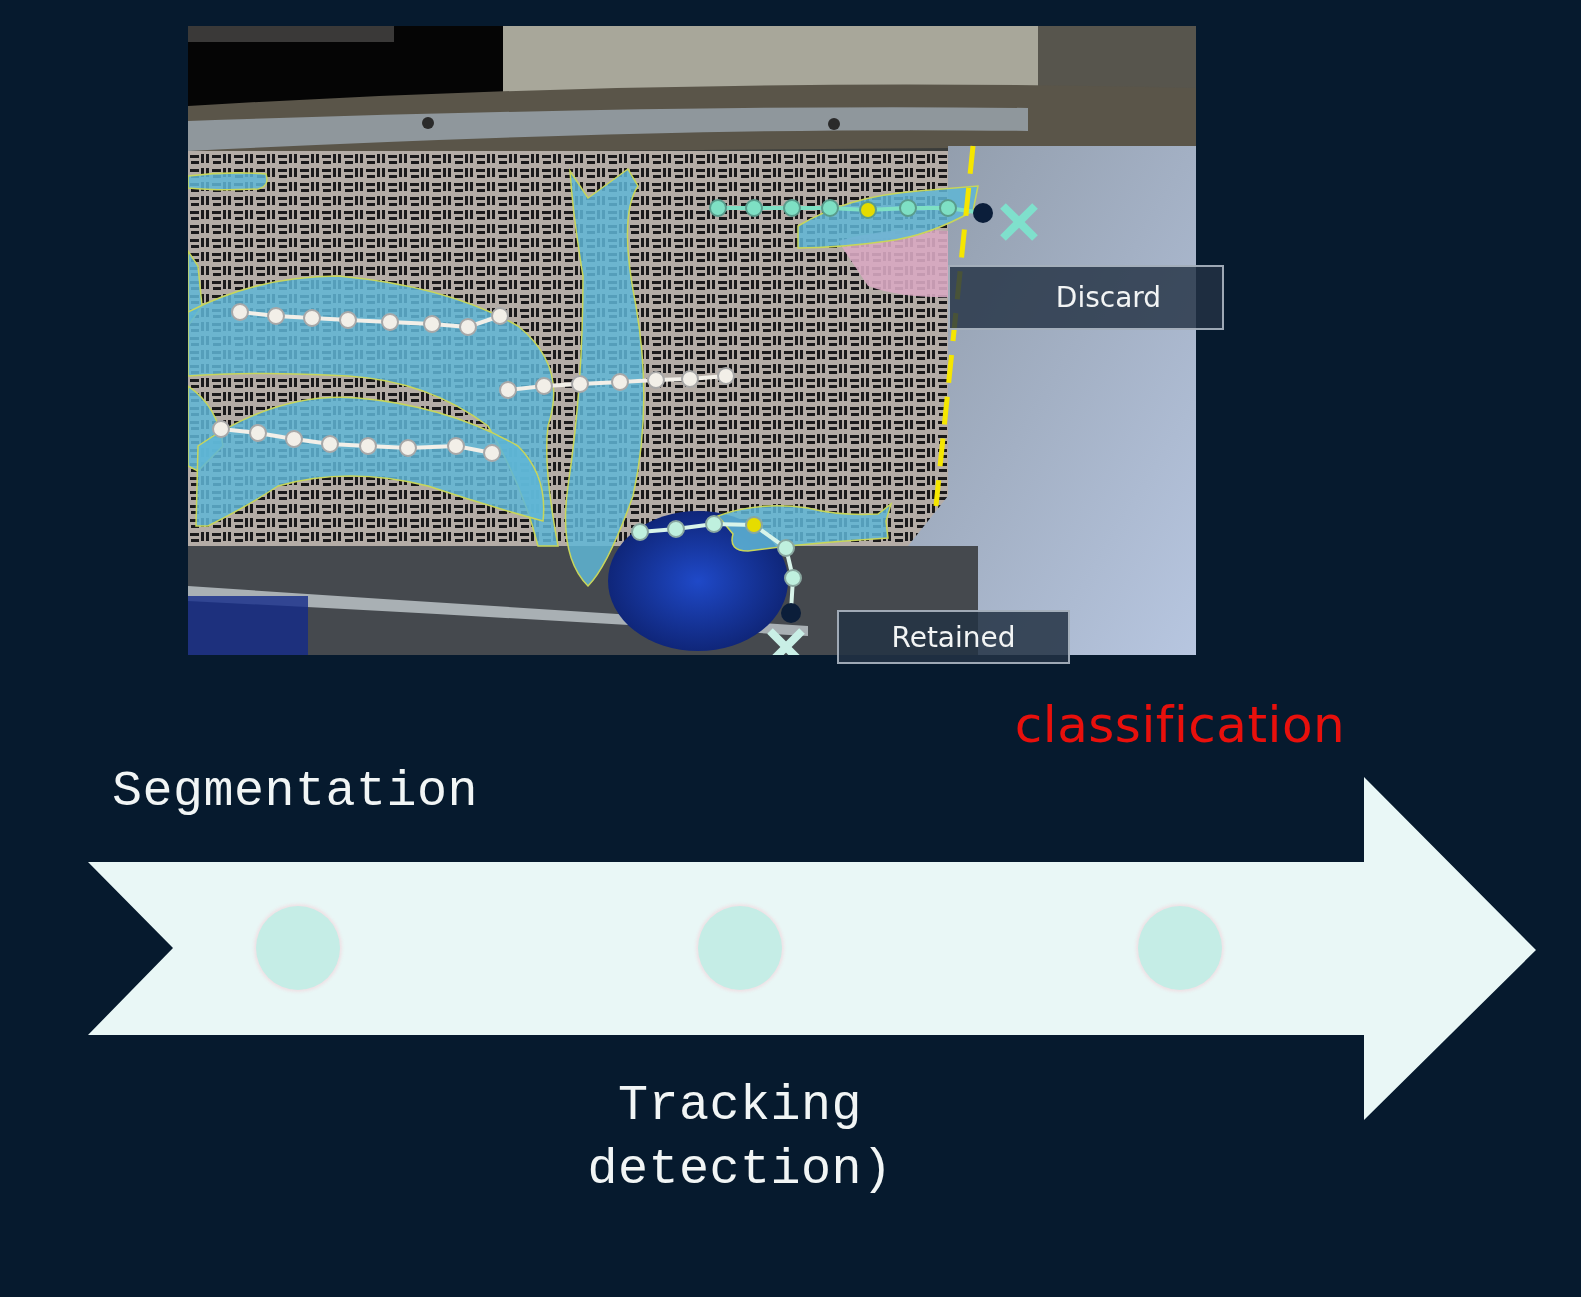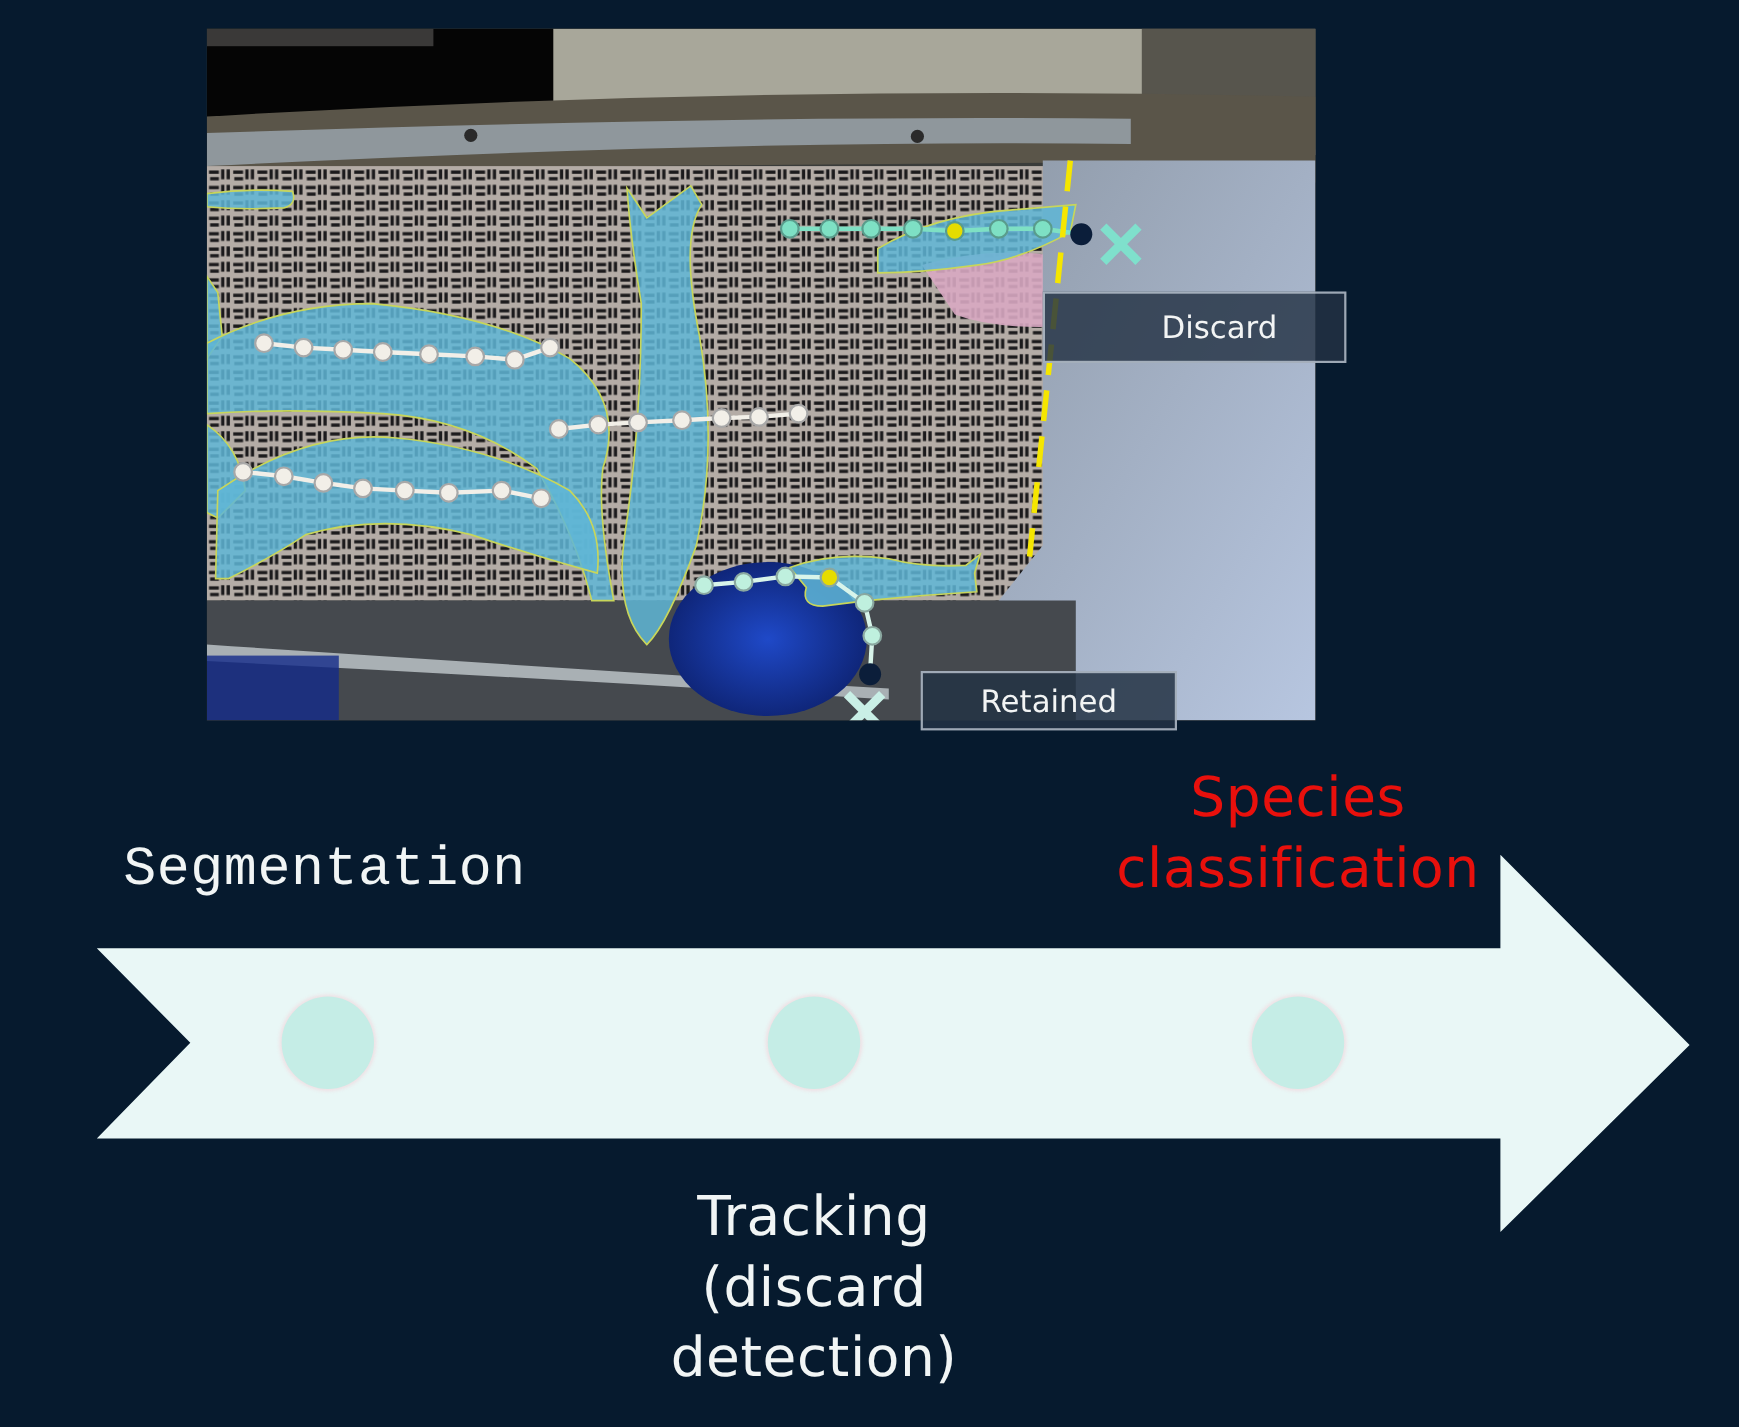--- a/index.html
+++ b/index.html
@@ -166,22 +166,20 @@
 </svg>
 
 <div class="milestone" style="left:256px; top:906px;"></div>
 <div class="milestone" style="left:698px; top:906px;"></div>
 <div class="milestone" style="left:1138px; top:906px;"></div>
 
 <div class="step-label" style="left:110px; top:760px; width:370px;font-family:Liberation Mono, monospace;">
   <span>Segmentation</span>
 </div>
 
-<div class="step-label" style="left:560px; top:1074px; width:360px;">
+<div class="step-label" style="left:560px; top:1074px; width:360px;font-family:Liberation Mono, monospace;">
   <div>Tracking</div>
-  <div>(discard</div>
   <div>detection)</div>
 </div>
 
 <div class="step-label" style="left:1010px; top:693px; width:340px; color:#e8100c;">
-  <div>Species</div>
   <div>classification</div>
 </div>
 
 </body></html>

